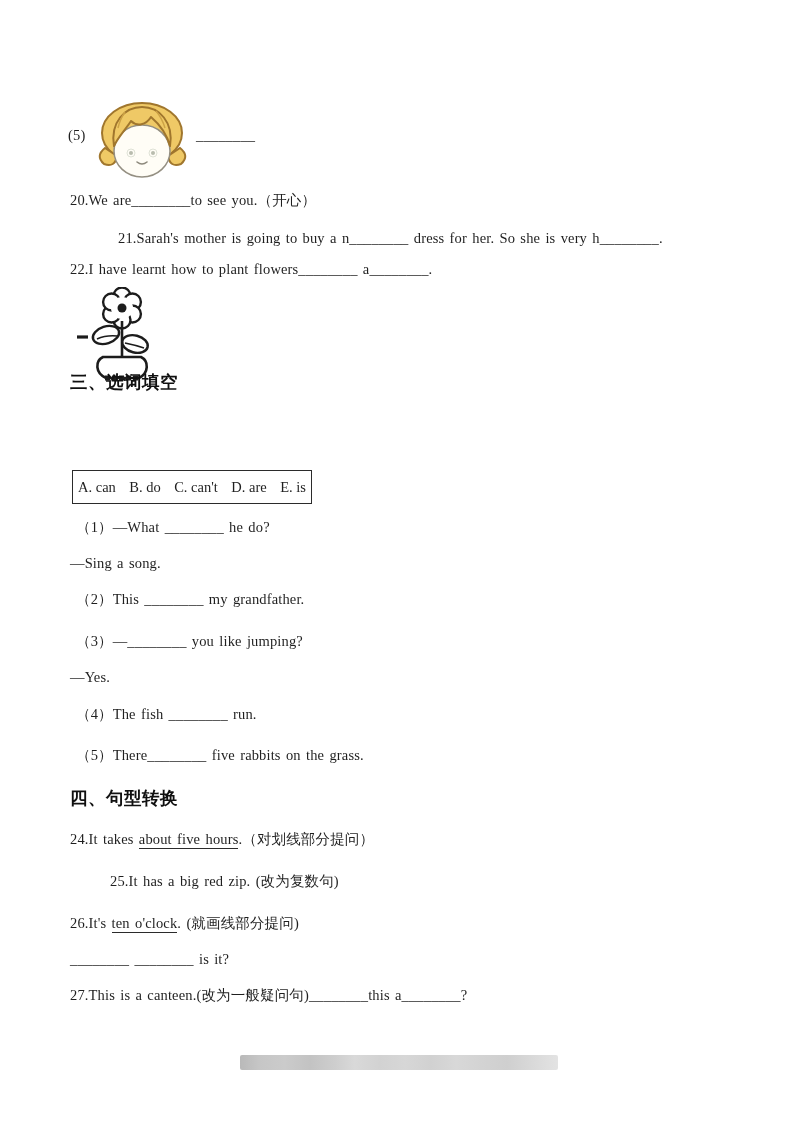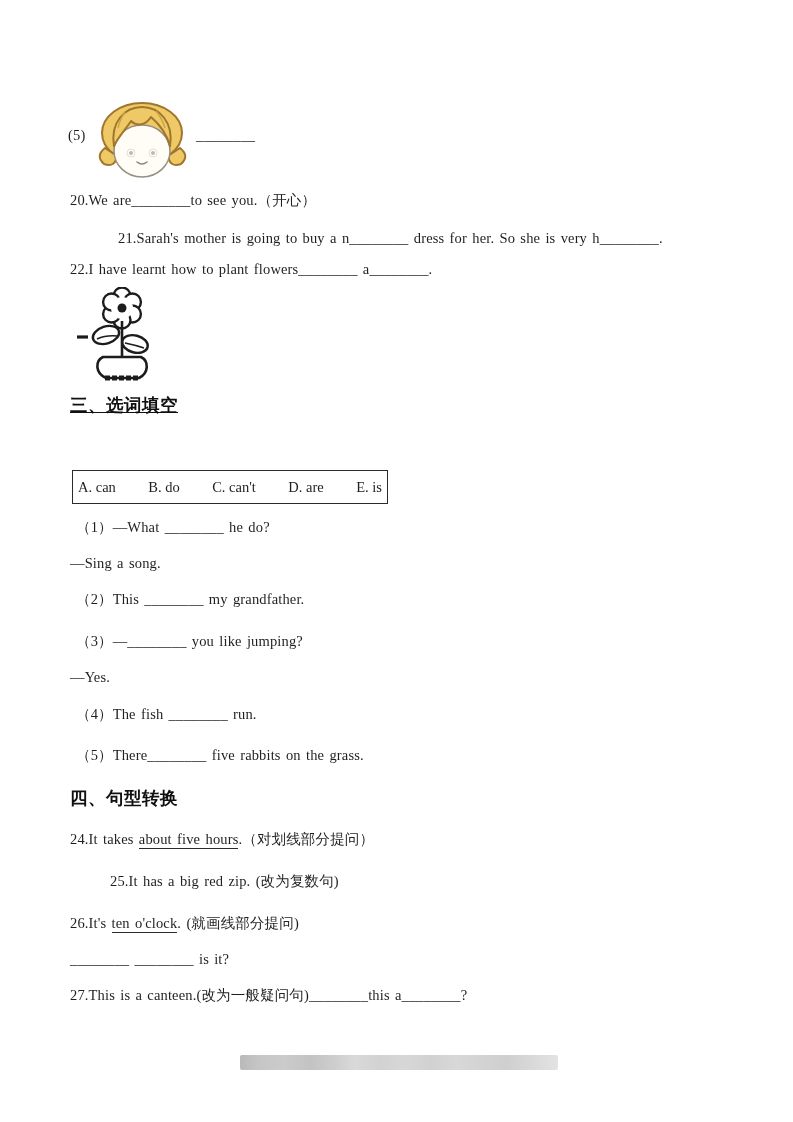--- a/index.html
+++ b/index.html
@@ -31,26 +31,26 @@
     letter-spacing:0.5px;
   }
   .u { border-bottom:1.2px solid #2b2b2b; padding-bottom:1px;text-align:right; }
   .girl-illu { position:absolute; left:95px; top:98px; }
   .flower-illu { position:absolute; left:75px; top:287px; }
   .t-item5lbl { top:126px; left:68px; }
   .t-item5blank { top:126px; left:196px; }
   .t-q20 { top:191px; }
   .t-q21 { top:229px;margin-left:48px; }
   .t-q22 { top:260px; }
-  .t-sec3 { top:393px;text-decoration:underline; }
+  .t-sec3 { top:370px; }
   .t-q23 { top:439px; }
   .wordbox {
     position:absolute;
     left:72px; top:470px;
-    width:316px; height:34px;
+    width:240px; height:34px;
     border:1.6px solid #2b2b2b;
     display:flex; align-items:center; justify-content:space-between;
     padding:0 5px;
     font-size:14.5px;
     white-space:pre;
   }
   .t-s0 { top:518px; left:76px; }
   .t-s1 { top:554px; left:70px; }
   .t-s2 { top:590px; left:76px; }
   .t-s3 { top:632px; left:76px; }

